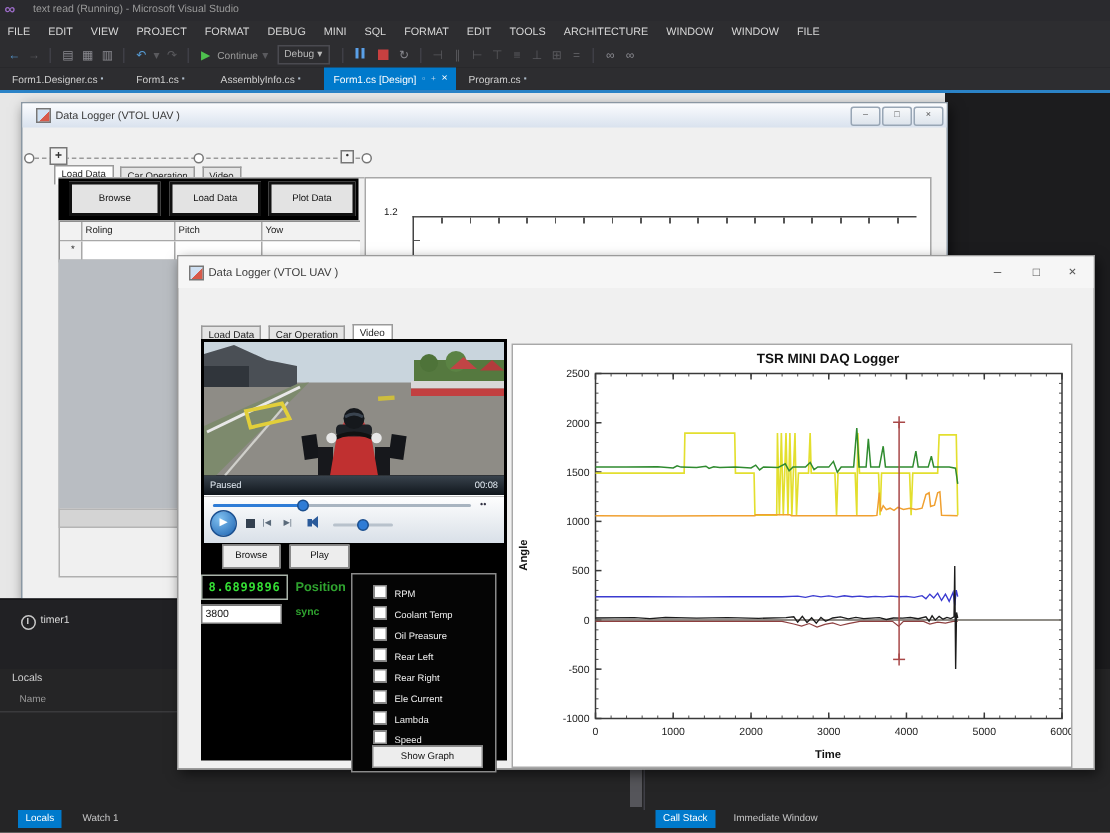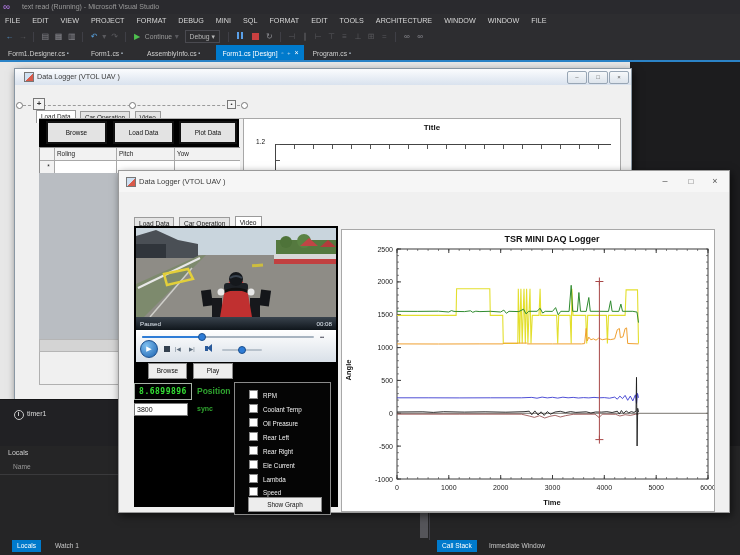--- a/index.html
+++ b/index.html
@@ -220,21 +220,20 @@
       <span class="gcell" style="left:134px;top:0;width:63px;height:12px">Yow</span>
       <span class="gcell" style="left:0;top:13px;width:13px;height:12px;border-left:none;text-align:center">*</span>
       <span class="gcell body" style="left:14px;top:13px;width:60px;height:12px"></span>
       <span class="gcell body" style="left:76px;top:13px;width:56px;height:12px"></span>
       <span class="gcell body" style="left:134px;top:13px;width:63px;height:12px"></span>
     </div>
     <div class="gempty" style="left:24px;top:104px;width:200px;height:166px"></div>
     <div class="gscroll" style="left:24px;top:270px;width:200px;height:11px"></div>
 
     <div class="minichart" style="left:228px;top:49px;width:376px;height:265px">
-      <div style="position:absolute;left:0;top:4px;width:100%;text-align:center;font-size:8px;font-weight:bold">Title</div>
       <span style="position:absolute;left:12px;top:19px;font-size:6.5px">1.2</span>
       <div style="position:absolute;left:31px;top:25px;width:336px;border-top:1px solid #444"></div>
       <div class="hticks" style="left:31px;top:26px;width:336px"></div>
       <div style="position:absolute;left:31px;top:25px;height:238px;border-left:1px solid #444"></div>
       <div class="vticks" style="left:32px;top:25px;height:238px"></div>
     </div>
   </div>
 
   <div class="abs tray">
     <span class="timericon"></span>

